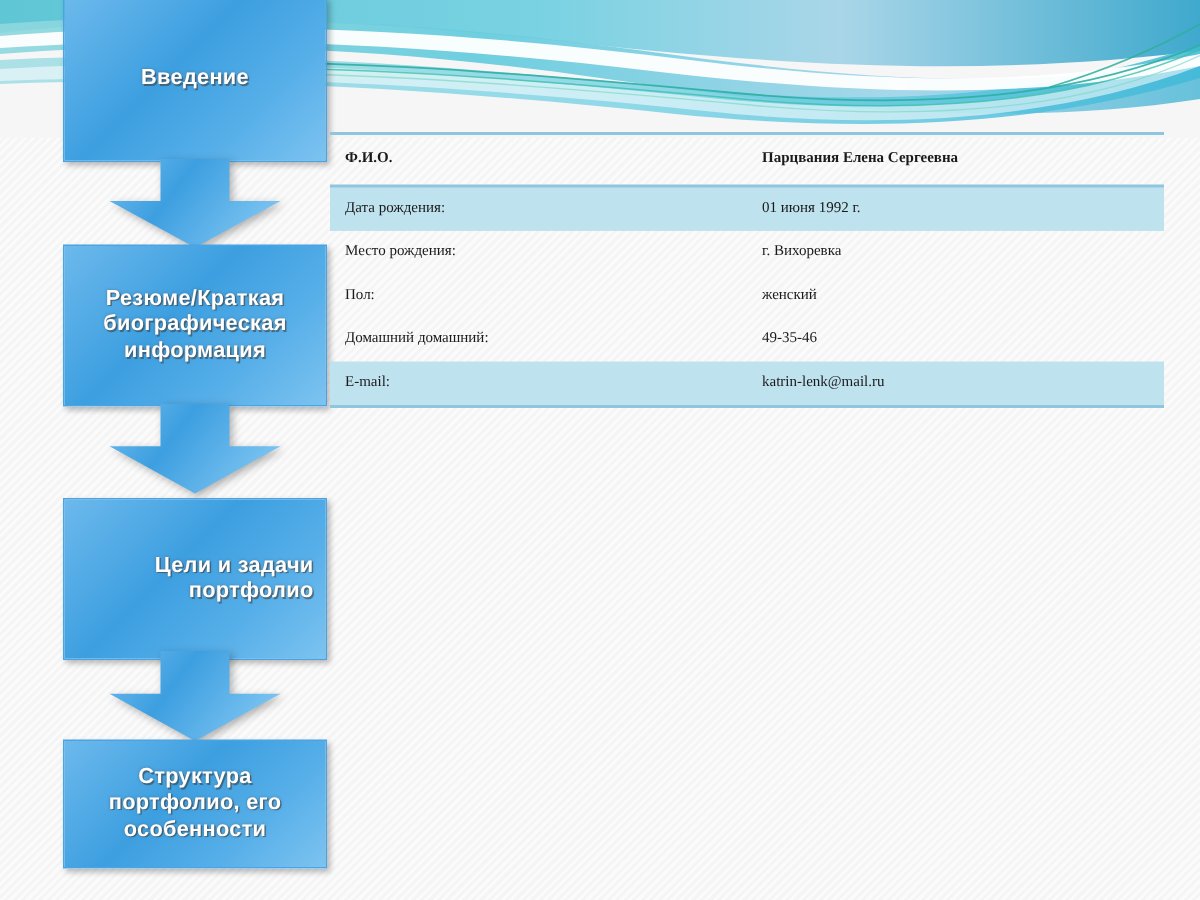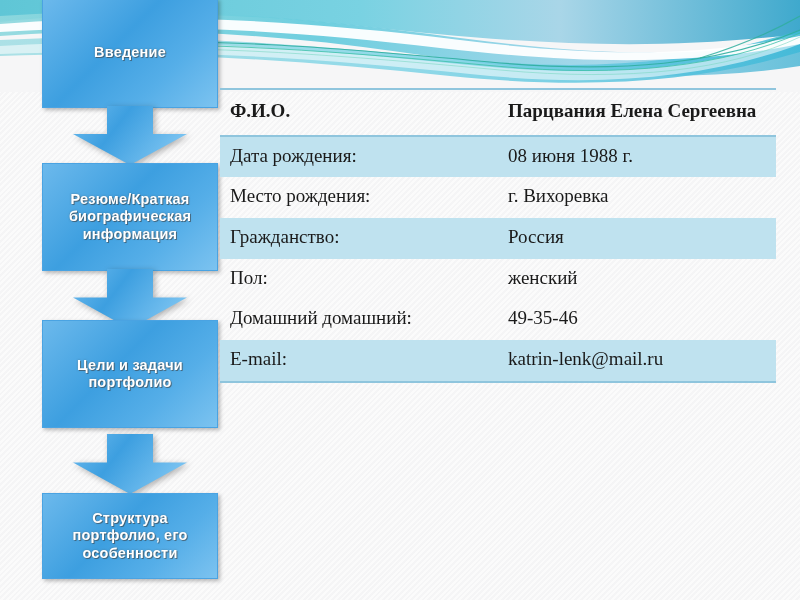--- a/index.html
+++ b/index.html
@@ -65,21 +65,21 @@
     line-height: 1.18;
     color: #ffffff;
     text-shadow:
       1px 1px 0 rgba(60,60,60,0.55),
       0 0 2px rgba(80,80,80,0.5);
     letter-spacing: 0.2px;
   }
 
   #flow-box-1 { top: -2px;  height: 110px; }
   #flow-box-2 { top: 163px; height: 108px; }
-  #flow-box-3 { top: 320px; height: 108px; }
+  #flow-box-3 { top: 332px; height: 108px; text-align: right; }
   #flow-box-4 { top: 493px; height: 86px; }
 
   .flow-arrow {
     position: absolute;
     left: 27px;
     width: 122px;
     filter: drop-shadow(2px 2px 3px rgba(0,0,0,0.3));
   }
   #flow-arrow-1 { top: 106px; height: 60px; }
   #flow-arrow-2 { top: 269px; height: 61px; }
@@ -95,21 +95,21 @@
     border-collapse: collapse;
     font-family: "Liberation Serif", serif;
     table-layout: fixed;
   }
   #info-table tr.band td {
     background: #bfe2ef;
   }
   #info-table td {
     vertical-align: top;
     padding: 7px 6px 9px 10px;
-    font-size: 19px;
+    font-size: 10px;
     line-height: 1.30;
     color: #1a1a1a;
   }
   #info-table td.col-label { width: 268px; }
   #info-table td.col-value { width: 262px; padding-left: 4px; }
 
   #info-table tr.header-row td {
     font-weight: bold;
     padding-top: 9px;
     padding-bottom: 11px;
@@ -225,30 +225,26 @@
   </div>
 
   <table id="info-table">
     <tbody>
       <tr class="header-row">
         <td class="col-label">Ф.И.О.</td>
         <td class="col-value">Парцвания Елена Сергеевна</td>
       </tr>
       <tr class="band">
         <td class="col-label">Дата рождения:</td>
-        <td class="col-value">08 июня 1988 г.</td>
+        <td class="col-value">01 июня 1992 г.</td>
       </tr>
       <tr>
         <td class="col-label">Место рождения:</td>
         <td class="col-value"> г. Вихоревка</td>
       </tr>
-      <tr class="band">
-        <td class="col-label">Гражданство:</td>
-        <td class="col-value">Россия</td>
-      </tr>
       <tr>
         <td class="col-label">Пол:</td>
         <td class="col-value">женский</td>
       </tr>
       <tr>
         <td class="col-label">Домашний домашний:</td>
         <td class="col-value">49-35-46</td>
       </tr>
       <tr class="band last-row">
         <td class="col-label">E-mail:</td>

